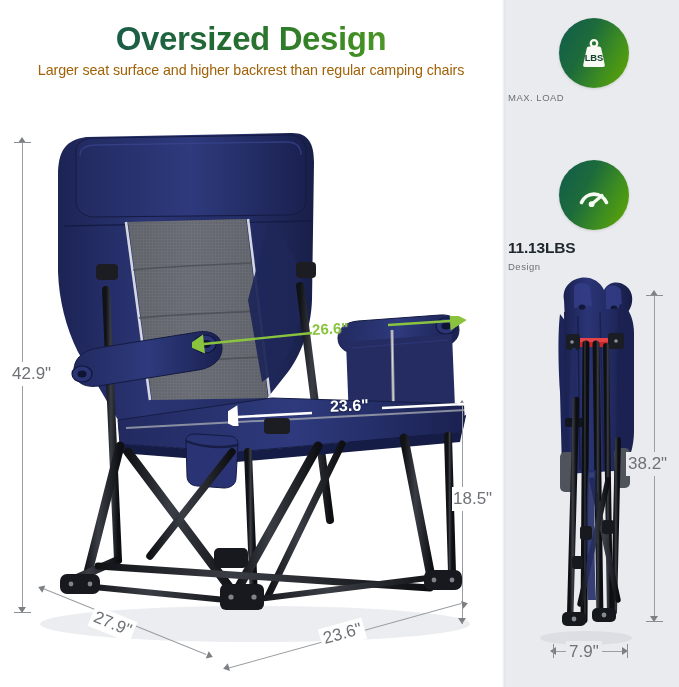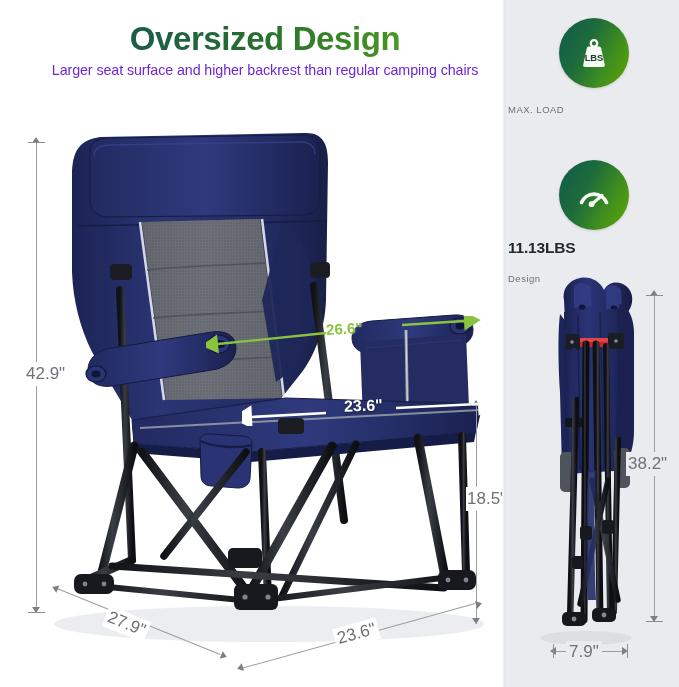--- a/index.html
+++ b/index.html
@@ -9,21 +9,20 @@
     background: #ffffff;
     overflow: hidden;
     position: relative;
   }
   #root { position: relative; width: 679px; height: 687px; }
 
   
   .left-panel {
     position: absolute; left: 0; top: 0; width: 441px; height: 687px;
     background: #ffffff;
-    margin-left: 14px;
   }
   .divider {
     position: absolute; left: 502px; top: 0; width: 6px; height: 687px;
     background: linear-gradient(to right,#ffffff 0%,#e3e5e9 45%,#eceef1 100%);
   }
   .right-panel {
     position: absolute; left: 508px; top: 0; width: 171px; height: 687px;
     background: #e9ebef;
   }
 
@@ -31,21 +30,21 @@
   .title {
     position: absolute; left: 0; top: 20px; width: 502px;
     text-align: center;
     font-size: 33px; font-weight: bold; letter-spacing: -0.4px;
     background: linear-gradient(90deg,#154a5b 0%,#1c5b4a 22%,#236b32 45%,#3b8a23 68%,#7cb430 100%);
     -webkit-background-clip: text; background-clip: text;
     color: transparent; -webkit-text-fill-color: transparent;
   }
   .subtitle {
     position: absolute; left: 0; top: 62px; width: 502px;
-    text-align: center; font-size: 14.3px; color: #6d28d9; letter-spacing: -0.1px;
+    text-align: center; font-size: 14.3px; color: #a16207; letter-spacing: -0.1px;
   }
 
   
   .dim-label { position: absolute; color: #6e7277; font-size: 17px; white-space: nowrap; }
   .dim-line { position: absolute; background: #9a9da2; }
   .vline { width: 1px; }
   .hline { height: 1px; }
   .arrow { position: absolute; width: 0; height: 0; }
   .ar-up { border-left: 4px solid transparent; border-right: 4px solid transparent; border-bottom: 6px solid #7c7f84; }
   .ar-dn { border-left: 4px solid transparent; border-right: 4px solid transparent; border-top: 6px solid #7c7f84; }
@@ -58,21 +57,21 @@
   .badge-circle {
     width: 70px; height: 70px; border-radius: 50%;
     margin: 0 auto;
     background: linear-gradient(118deg,#0f5b4e 0%,#1d6b3b 38%,#3e8d20 68%,#63a800 100%);
     display: flex; align-items: center; justify-content: center;
     box-shadow: 0 1px 3px rgba(0,0,0,.12);
   }
   .badge-value {
     margin-top: 9px; font-size: 15.5px; font-weight: bold; color: #20272e; letter-spacing: -0.2px;
   }
-  .badge-sub { margin-top: 16px; font-size: 9.5px; color: #6b7076; letter-spacing: .5px; }
+  .badge-sub { margin-top: 4px; font-size: 9.5px; color: #6b7076; letter-spacing: .5px; }
 
   
   .chair-svg { position: absolute; left: 0; top: 0; }
   .folded-svg { position: absolute; left: 0; top: 0; }
 
   .green-label {
     position: absolute; color: #8ac43f; font-size: 15px; font-weight: bold;
     text-shadow: 0 0 2px rgba(255,255,255,.9);
   }
   .white-label {

